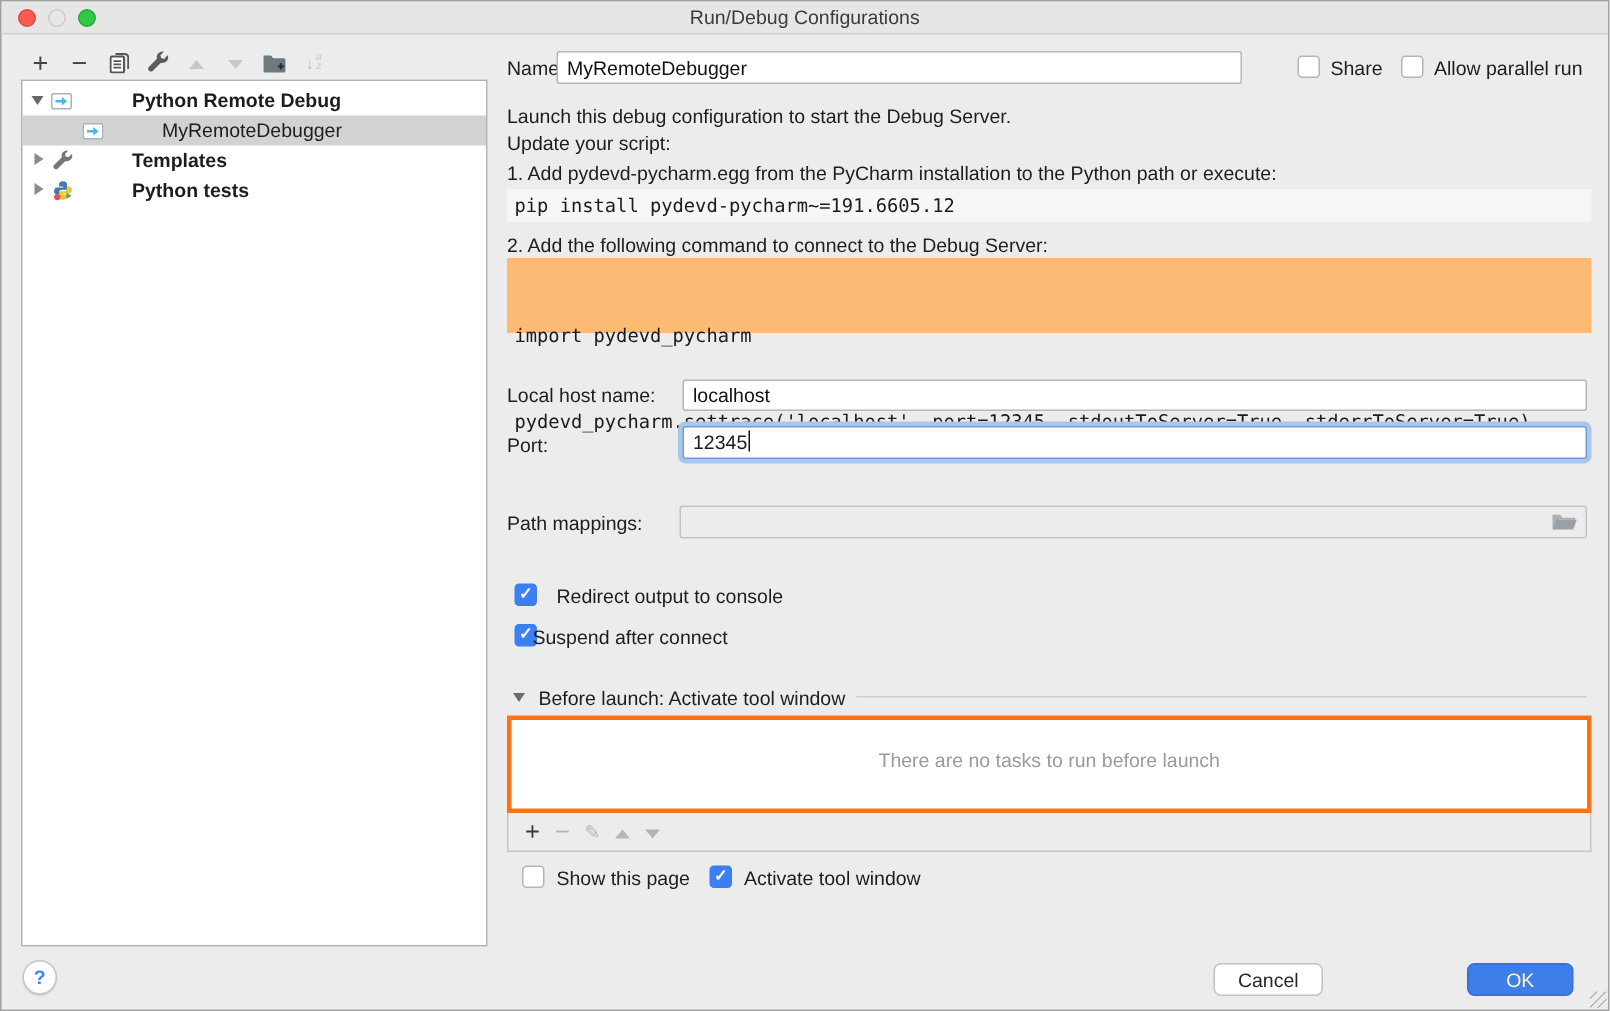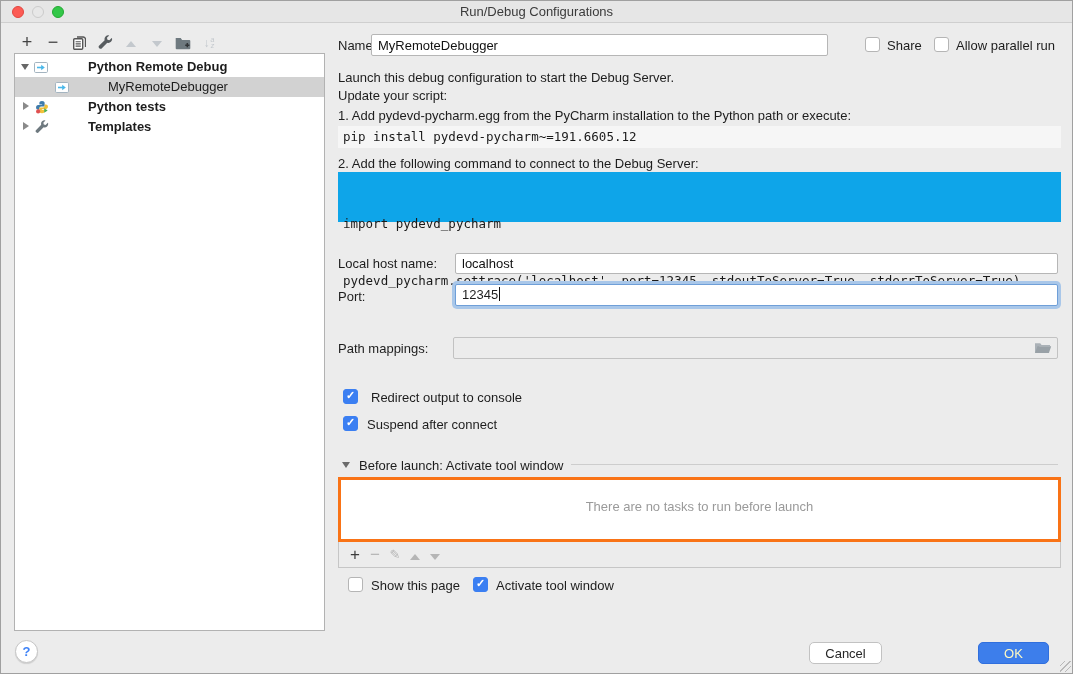--- a/index.html
+++ b/index.html
@@ -35,21 +35,21 @@
   .chev.right{left:8px;top:5px;width:0;height:0;border-top:4.5px solid transparent;border-bottom:4.5px solid transparent;border-left:6px solid #8a8a8a;}
   .nicon{position:absolute;top:3px;}
   .tlabel{position:absolute;top:0;font-weight:bold;padding-left:36px;}
   .trow.sel .tlabel{font-weight:normal;}
   
   .lbl{position:absolute;white-space:nowrap;line-height:15px;}
   .fld{position:absolute;background:#fff;border:1px solid #b6b6b6;border-radius:2px;
     font-family:"Liberation Sans",sans-serif;font-size:13px;padding:0 6px;color:#111;outline:none;}
   .codeblock{position:absolute;background:#f6f6f6;font-family:"DejaVu Sans Mono","Liberation Mono",monospace;
     font-size:12.5px;color:#1a1a1a;padding:0 5px;white-space:pre;}
-  .codeblock.white{background:#0ea5e9;}
+  .codeblock.white{background:#fdba74;}
   .cb{position:absolute;width:15px;height:15px;border:1px solid #b5b5b5;border-radius:3px;background:#fff;}
   .cb.on{background:#3b7ff2;border-color:#3b7ff2;}
   .cb.on::after{content:"✓";position:absolute;left:2px;top:-1px;color:#fff;font-size:11px;font-weight:bold;}
   .hline{position:absolute;height:1px;background:#cdcdcd;}
   .tasksbox{position:absolute;left:337px;top:476px;width:723px;height:65px;background:#fff;border:3px solid #f97316;}
   .tasksempty{position:absolute;left:0;right:0;top:19px;text-align:center;color:#9a9a9a;}
   .tasksbar{position:absolute;left:337px;top:541px;width:723px;height:26px;background:#ececec;
     border:1px solid #c6c6c6;border-top:none;display:flex;align-items:center;padding-left:6px;}
   .tbicon{width:20px;text-align:center;font-size:15px;color:#b5b5b5;line-height:24px;}
   .tbicon.en{color:#3c3c3c;}
@@ -136,36 +136,36 @@
             <path d="M3 6.5h5" stroke="#49b8ea" stroke-width="1.6"></path>
             <path d="M7.2 3.7 10.8 6.5 7.2 9.3z" fill="#49b8ea"></path>
           </svg>
       </span>
       <span class="tlabel" style="left:57px;">MyRemoteDebugger</span>
     </div>
     <div class="trow">
       <span class="chev right"></span>
       <span class="nicon" style="left:20px;">
         <svg width="14" height="14" viewBox="0 0 16 16">
+            <path d="M14.6 3.1l-2.5 2.5-2-.6-.6-2L12 .5a4 4 0 0 0-4.9 5L1.6 11a2 2 0 1 0 2.8 2.8l5.5-5.5a4 4 0 0 0 5-4.9z" fill="#6e797f"></path>
+          </svg>
+      </span>
+      <span class="tlabel" style="left:37px;">Templates</span>
+    </div>
+    <div class="trow">
+      <span class="chev right"></span>
+      <span class="nicon" style="left:20px;">
+        <svg width="14" height="14" viewBox="0 0 16 16">
           <path d="M8 1C6 1 5 1.9 5 3.2V5h3.2v.8H3.6C2.1 5.8 1.2 7 1.2 8.5S2.1 11 3.6 11H5V9.4C5 8 6.1 7.4 7.5 7.4H11V3.2C11 1.9 10 1 8 1z" fill="#3f7cac"></path>
           <path d="M8 15c2 0 3-.9 3-2.2V11H7.8v-.8h4.6c1.5 0 2.4-1.2 2.4-2.7S13.9 5 12.4 5H11v1.6C11 8 9.9 8.6 8.5 8.6H5v4.2C5 14.1 6 15 8 15z" fill="#f2c13a"></path>
           <circle cx="3.6" cy="13" r="2.4" fill="#e05050"></circle>
           <path d="M10.5 9.5 14.5 12l-4 2.5z" fill="#4caf50"></path>
         </svg>
       </span>
       <span class="tlabel" style="left:37px;">Python tests</span>
-    </div>
-    <div class="trow">
-      <span class="chev right"></span>
-      <span class="nicon" style="left:20px;">
-        <svg width="14" height="14" viewBox="0 0 16 16">
-            <path d="M14.6 3.1l-2.5 2.5-2-.6-.6-2L12 .5a4 4 0 0 0-4.9 5L1.6 11a2 2 0 1 0 2.8 2.8l5.5-5.5a4 4 0 0 0 5-4.9z" fill="#6e797f"></path>
-          </svg>
-      </span>
-      <span class="tlabel" style="left:37px;">Templates</span>
     </div>
   </div>
 
   <span class="lbl" style="left:337px;top:37px;">Name:</span>
   <input class="fld" style="left: 370px; top: 33px; width: 457px; height: 22px;" value="MyRemoteDebugger">
   <span class="cb" style="left:864px;top:36px;"></span>
   <span class="lbl" style="left:886px;top:37px;">Share</span>
   <span class="cb" style="left:933px;top:36px;"></span>
   <span class="lbl" style="left:955px;top:37px;">Allow parallel run</span>
 
@@ -192,21 +192,21 @@
       <svg width="18" height="14" viewBox="0 0 18 14">
           <path d="M1 2.2h5.2l1.4 1.9H16v1.2H5.4L3 12H1z" fill="#aab1b7"></path>
           <path d="M3.4 5.3h13.8l-2.3 6.7H1.1z" fill="#99a1a7"></path>
         </svg>
     </span>
   </div>
 
   <span class="cb on" style="left:342px;top:388px;"></span>
   <span class="lbl" style="left:370px;top:389px;text-align:center;">Redirect output to console</span>
   <span class="cb on" style="left:342px;top:415px;"></span>
-  <span class="lbl" style="left:366px;top:416px;">Suspend after connect</span>
+  <span class="lbl" style="left:354px;top:416px;">Suspend after connect</span>
 
   <span class="chev down" style="position:absolute;left:341px;top:461px;border-top-color:#6b6b6b;"></span>
   <span class="lbl" style="left:358px;top:457px;">Before launch: Activate tool window</span>
   <div class="hline" style="left:570px;top:463px;width:487px;"></div>
 
   <div class="tasksbox">
     <div class="tasksempty">There are no tasks to run before launch</div>
   </div>
   <div class="tasksbar">
     <span class="tbicon en" style="font-size:17px;">+</span>

